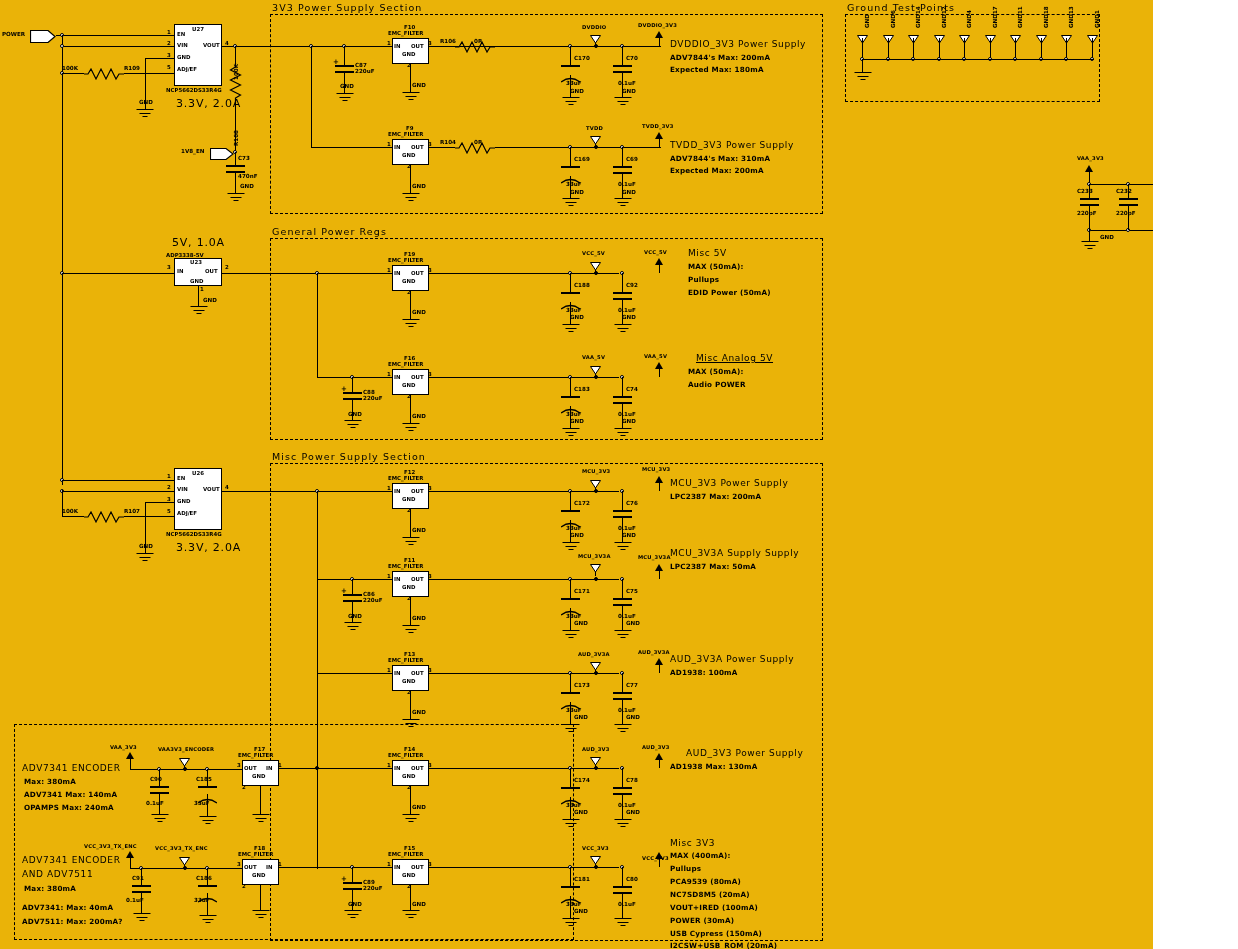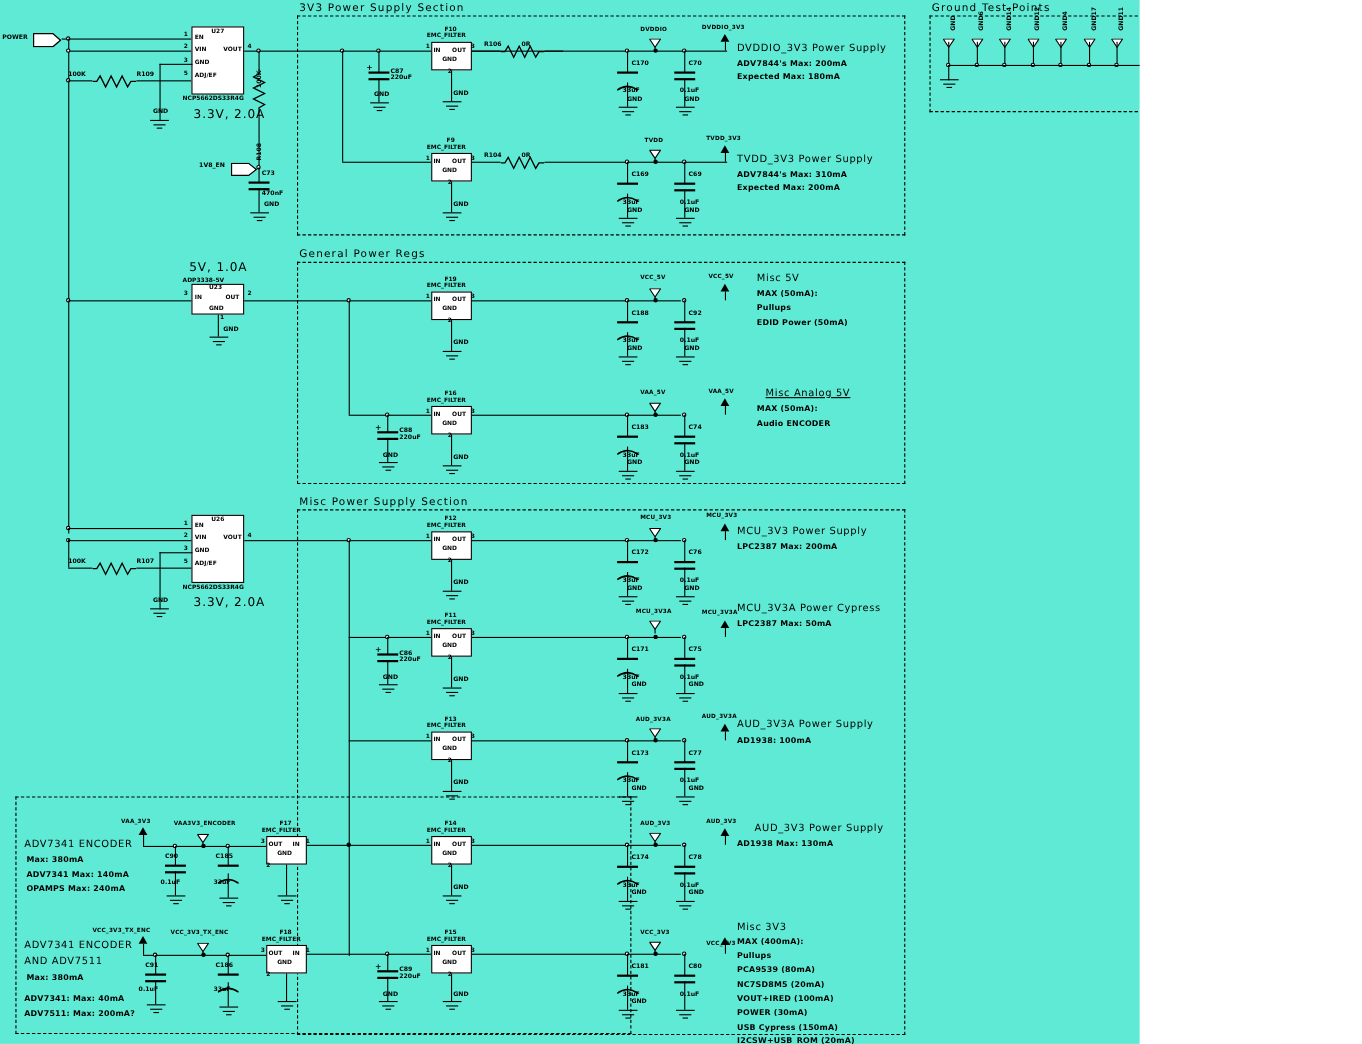--- a/index.html
+++ b/index.html
@@ -3,24 +3,24 @@
 <meta charset="utf-8">
 <title>Power Supply Schematic</title>
 <style>
   html,body{margin:0;padding:0;background:#ffffff;}
   body{
     font-family:"DejaVu Sans", sans-serif;
     color:#000;
   }
   #sheet{
     position:relative;
-    width:1036px;
+    width:1153px;
     height:949px;
     overflow:hidden;
-    background:#5eead4;
+    background:#eab308;
   }
 
   
   .wh{position:absolute;height:1px;background:#000;}
   .wv{position:absolute;width:1px;background:#000;}
 
   
   .sectbox{
     position:absolute;
     border:1px dashed #000;
@@ -538,21 +538,21 @@
   <div class="wv" style="left:622px;top:402px;height:26px;"></div>
   <div class="gndsym" style="left:614px;top:428px;width:18px;height:9px;">
     <i style="top:0px;width:17px;"></i>
       <i style="top:3.5px;width:11px;"></i>
       <i style="top:7px;width:5px;"></i>
   </div>
   <div class="t tiny6" style="left:622px;top:418px;">GND</div>
 
   <div class="t desc" style="left:696px;top:353px;text-decoration:underline;">Misc Analog 5V</div>
   <div class="t desc-sm" style="left:688px;top:367px;">MAX (50mA):</div>
-  <div class="t desc-sm" style="left:688px;top:380px;">   Audio ENCODER</div>
+  <div class="t desc-sm" style="left:688px;top:380px;">   Audio POWER</div>
 
   <div class="ic" style="left:174px;top:468px;width:48px;height:62px;"></div>
   <div class="t ref" style="left:192px;top:470px;">U26</div>
   <div class="t pin" style="left:167px;top:473px;">1</div>
   <div class="t pin" style="left:177px;top:475px;">EN</div>
   <div class="t pin" style="left:167px;top:484px;">2</div>
   <div class="t pin" style="left:177px;top:486px;">VIN</div>
   <div class="t pin" style="left:167px;top:496px;">3</div>
   <div class="t pin" style="left:177px;top:498px;">GND</div>
   <div class="t pin" style="left:167px;top:508px;">5</div>
@@ -726,21 +726,21 @@
   <div class="t tiny6" style="left:626px;top:588px;">C75</div>
   <div class="t tiny6" style="left:618px;top:613px;">0.1uF</div>
   <div class="wv" style="left:622px;top:604px;height:26px;"></div>
   <div class="gndsym" style="left:614px;top:630px;width:18px;height:9px;">
     <i style="top:0px;width:17px;"></i>
       <i style="top:3.5px;width:11px;"></i>
       <i style="top:7px;width:5px;"></i>
   </div>
   <div class="t tiny6" style="left:626px;top:620px;">GND</div>
 
-  <div class="t desc" style="left:670px;top:548px;">MCU_3V3A Power Cypress</div>
+  <div class="t desc" style="left:670px;top:548px;">MCU_3V3A Supply Supply</div>
   <div class="t desc-sm" style="left:670px;top:562px;">LPC2387 Max: 50mA</div>
 
   <div class="wh" style="left:317px;top:672.5px;width:75px;"></div>
   <div class="emc" style="left:392px;top:665px;width:37px;height:26px;"></div>
   <div class="t ref" style="left:404px;top:651px;">F13</div>
   <div class="t ref" style="left:388px;top:657px;">EMC_FILTER</div>
   <div class="t pin" style="left:387px;top:667px;">1</div>
   <div class="t pin" style="left:394px;top:670px;">IN</div>
   <div class="t pin" style="left:411px;top:670px;">OUT</div>
   <div class="t pin" style="left:428px;top:667px;">3</div>

